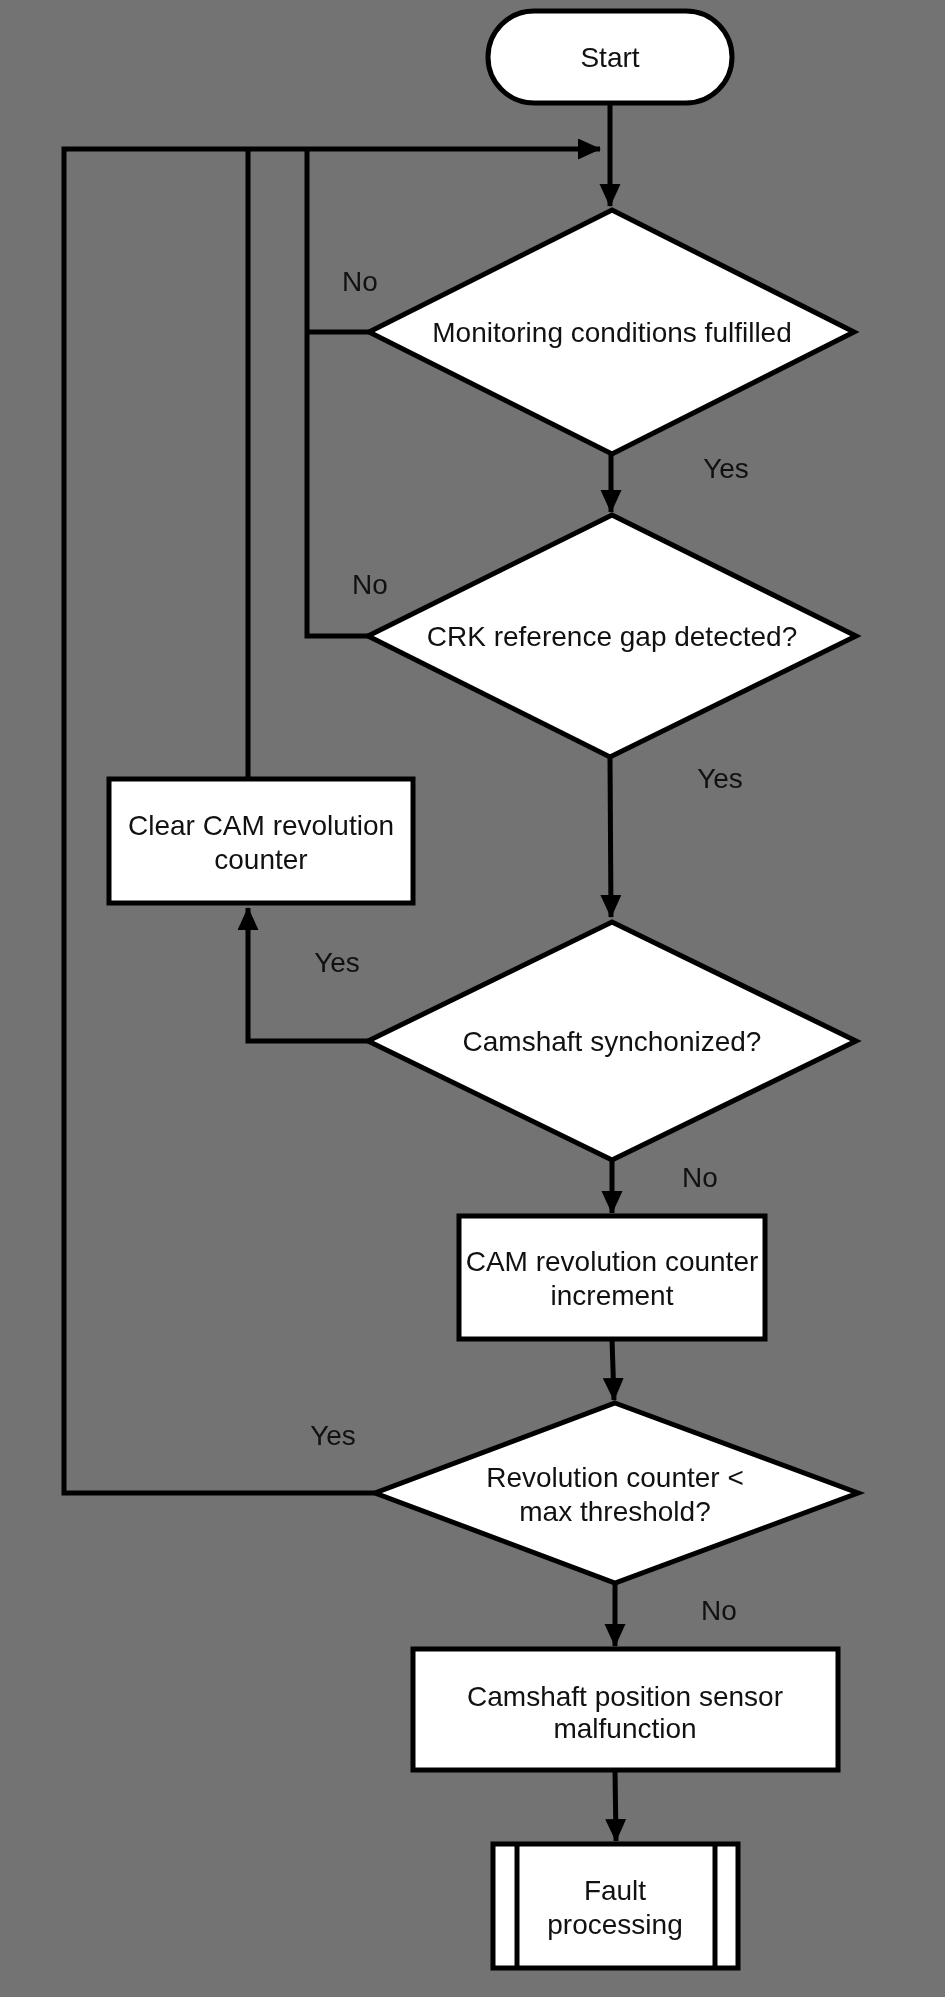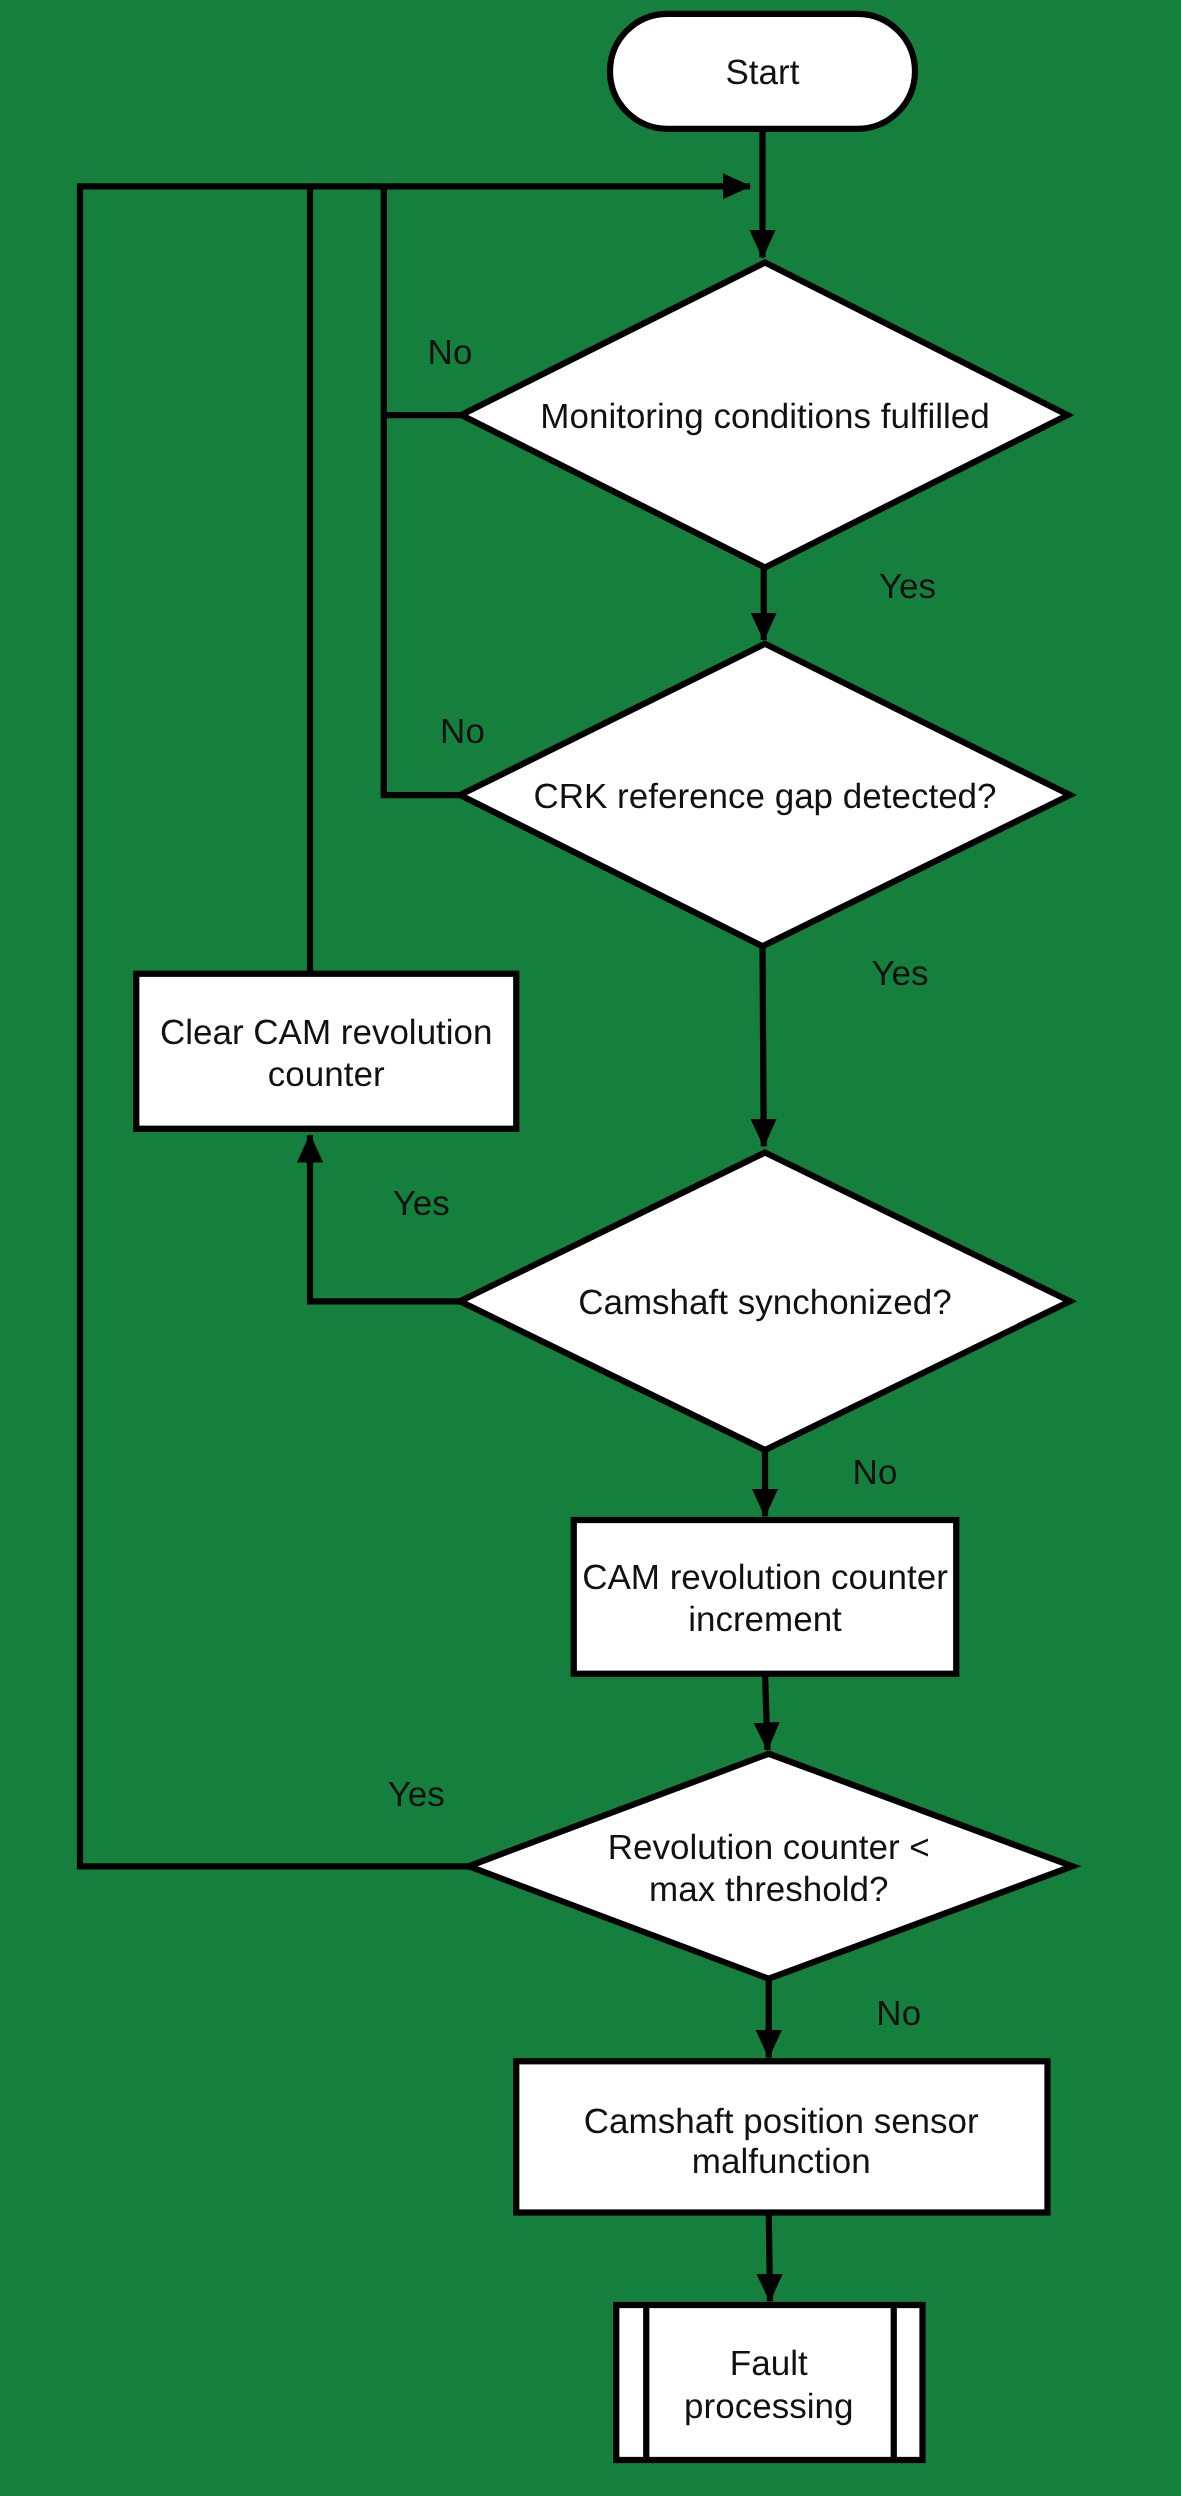--- a/index.html
+++ b/index.html
@@ -1,20 +1,20 @@
 <!DOCTYPE html>
 <html><head>
 <meta charset="utf-8">
 <style>
   html, body { margin: 0; padding: 0; background: #ffffff; }
   .page {
     position: relative;
     width: 945px;
     height: 1997px;
-    background: #15803d;
+    background: #737373;
     font-family: "Liberation Sans", sans-serif;
   }
   svg { display: block; }
   .edge { stroke: #000000; stroke-width: 5; fill: none; }
   .shape { stroke: #000000; stroke-width: 5; fill: #ffffff; }
   .bar { stroke: #000000; stroke-width: 5; }
   .lbl {
     font-family: "Liberation Sans", sans-serif;
     font-size: 28px;
     fill: #111111;

